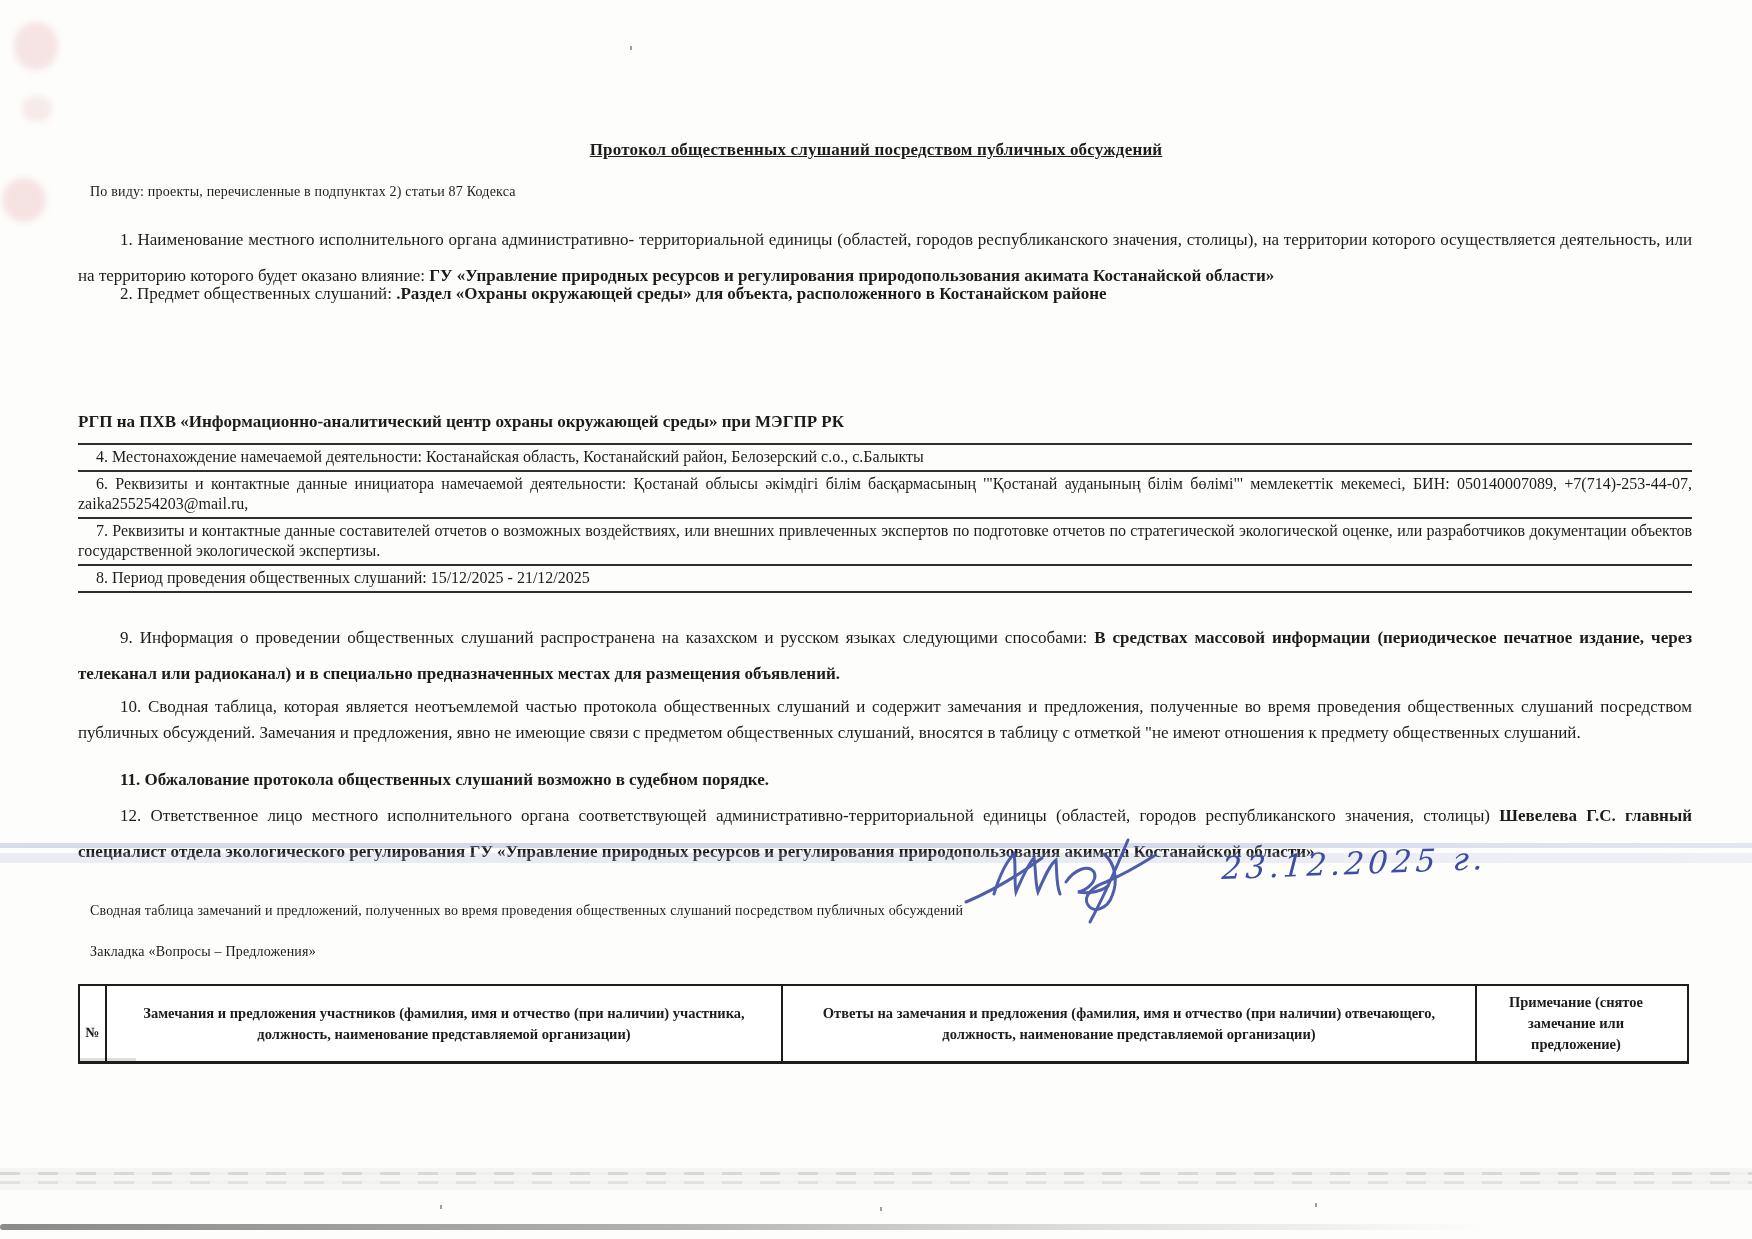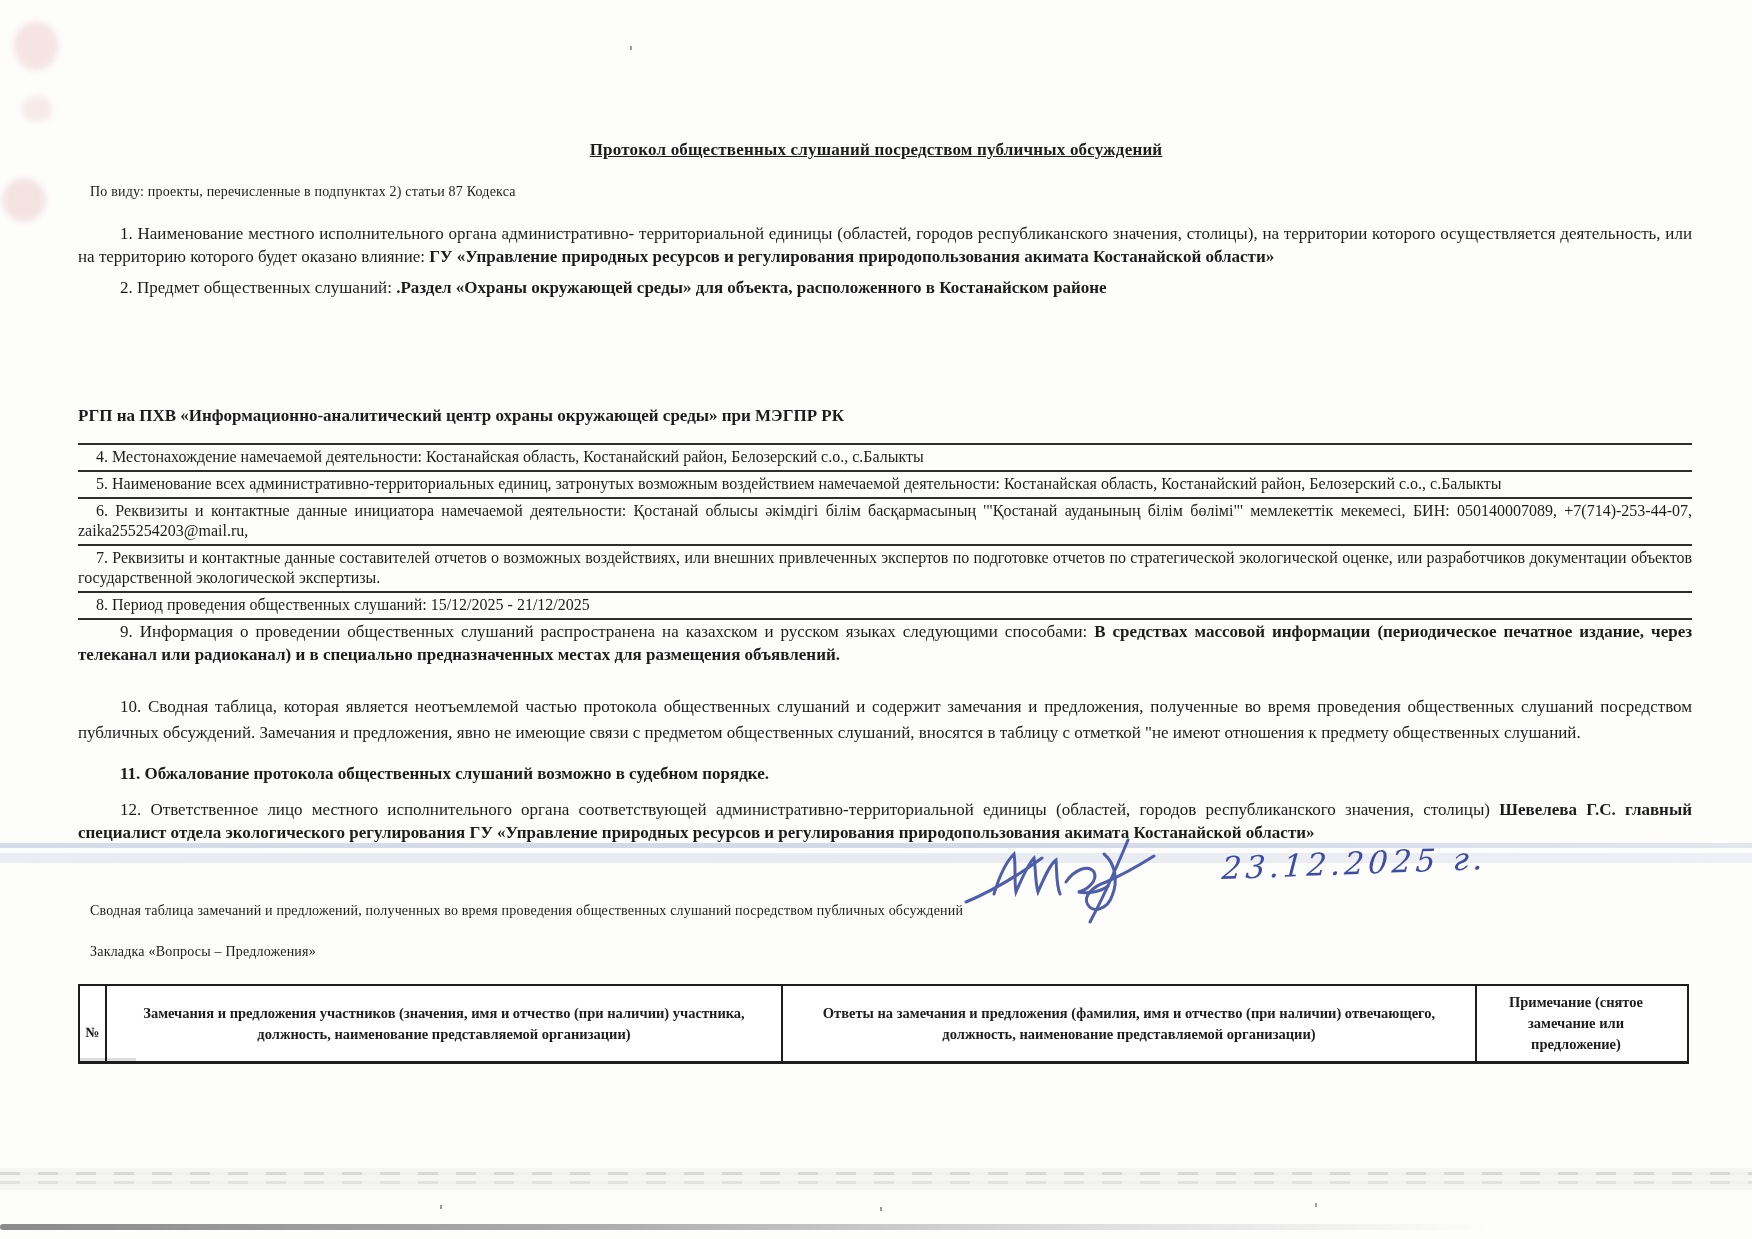--- a/index.html
+++ b/index.html
@@ -7,21 +7,21 @@
     position:relative;width:1752px;height:1239px;background:#fefefdff;
     background:#fdfdfc;overflow:hidden;margin:0 auto;
     font-family:"Liberation Serif","DejaVu Serif",serif;color:#1c1c1c;
   }
   .title{
     position:absolute;top:140px;left:0;width:100%;text-align:center;
     font-weight:bold;font-size:17px;letter-spacing:.2px;text-decoration:underline;
   }
   .small-bold{position:absolute;left:90px;font-weight:normal;font-size:14px;letter-spacing:.2px;}
   .para{
-    position:absolute;left:78px;width:1614px;font-size:17px;line-height:23px;
+    position:absolute;left:78px;width:1614px;font-size:17px;line-height:36px;
     text-align:justify;
   }
   .indent{text-indent:42px;}
   .b{font-weight:bold;}
   .rows{
     position:absolute;left:78px;top:443px;width:1614px;
     font-size:16px;line-height:20px;
   }
   .row{border-top:2px solid #2e2e2e;padding:2px 0 3px;text-indent:18px;text-align:justify;}
   .row:last-child{border-bottom:2.5px solid #2e2e2e;}
@@ -83,21 +83,20 @@
 
   <div class="para indent" style="top:222px;"><span>1. Наименование местного исполнительного органа административно- территориальной единицы (областей, городов республиканского значения, столицы), на территории которого осуществляется деятельность, или на территорию которого будет оказано влияние: </span><span class="b">ГУ «Управление природных ресурсов и регулирования природопользования акимата Костанайской области»</span></div>
 
   <div class="para indent" style="top:276px;"><span>2. Предмет общественных слушаний: </span><span class="b">.Раздел «Охраны окружающей среды» для объекта, расположенного в Костанайском районе</span></div>
 
 
   <div class="para b" style="top:404px;">РГП на ПХВ «Информационно-аналитический центр охраны окружающей среды» при МЭГПР РК</div>
 
   <div class="rows">
     <div class="row">4. Местонахождение намечаемой деятельности: Костанайская область, Костанайский район, Белозерский с.о., с.Балыкты</div>
-    <div class="row">5. Наименование всех административно-территориальных единиц, затронутых возможным воздействием намечаемой деятельности: Костанайская область, Костанайский район, Белозерский с.о., с.Балыкты</div>
     <div class="row">6. Реквизиты и контактные данные инициатора намечаемой деятельности: Қостанай облысы әкімдігі білім басқармасының '"Қостанай ауданының білім бөлімі"' мемлекеттік мекемесі, БИН: 050140007089, +7(714)-253-44-07, zaika255254203@mail.ru,</div>
     <div class="row">7. Реквизиты и контактные данные составителей отчетов о возможных воздействиях, или внешних привлеченных экспертов по подготовке отчетов по стратегической экологической оценке, или разработчиков документации объектов государственной экологической экспертизы.</div>
     <div class="row">8. Период проведения общественных слушаний: 15/12/2025 - 21/12/2025</div>
   </div>
 
   <div class="para indent" style="top:620px;"><span>9. Информация о проведении общественных слушаний распространена на казахском и русском языках следующими способами: </span><span class="b">В средствах массовой информации (периодическое печатное издание, через телеканал или радиоканал) и в специально предназначенных местах для размещения объявлений.</span></div>
 
   <div class="para indent p10" style="top:678px;">10. Сводная таблица, которая является неотъемлемой частью протокола общественных слушаний и содержит замечания и предложения, полученные во время проведения общественных слушаний посредством публичных обсуждений. Замечания и предложения, явно не имеющие связи с предметом общественных слушаний, вносятся в таблицу с отметкой "не имеют отношения к предмету общественных слушаний.</div>
 
   <div class="para indent b" style="top:762px;">11. Обжалование протокола общественных слушаний возможно в судебном порядке.</div>
@@ -118,21 +117,21 @@
   </svg>
 
   <div class="sigdate">23.12.2025 г.</div>
 
   <div class="small-bold" style="top:903px;">Сводная таблица замечаний и предложений, полученных во время проведения общественных слушаний посредством публичных обсуждений</div>
 
   <div class="small-bold" style="top:944px;">Закладка «Вопросы – Предложения»</div>
 
   <div class="header-table">
     <div class="hcell c-num">№</div>
-    <div class="hcell c-q">Замечания и предложения участников (значения, имя и отчество (при наличии) участника, должность, наименование представляемой организации)</div>
+    <div class="hcell c-q">Замечания и предложения участников (фамилия, имя и отчество (при наличии) участника, должность, наименование представляемой организации)</div>
     <div class="hcell c-a">Ответы на замечания и предложения (фамилия, имя и отчество (при наличии) отвечающего, должность, наименование представляемой организации)</div>
     <div class="hcell c-note">Примечание (снятое замечание или предложение)</div>
   </div>
 
   <div class="dash-under-table"></div>
   <div class="bottom-band"></div>
   <div class="bottom-streak" style="top:1172px;"></div>
   <div class="bottom-streak" style="top:1181px;opacity:.7;"></div>
   <div class="speck" style="left:440px;top:1205px;"></div>
   <div class="speck" style="left:880px;top:1207px;"></div>

